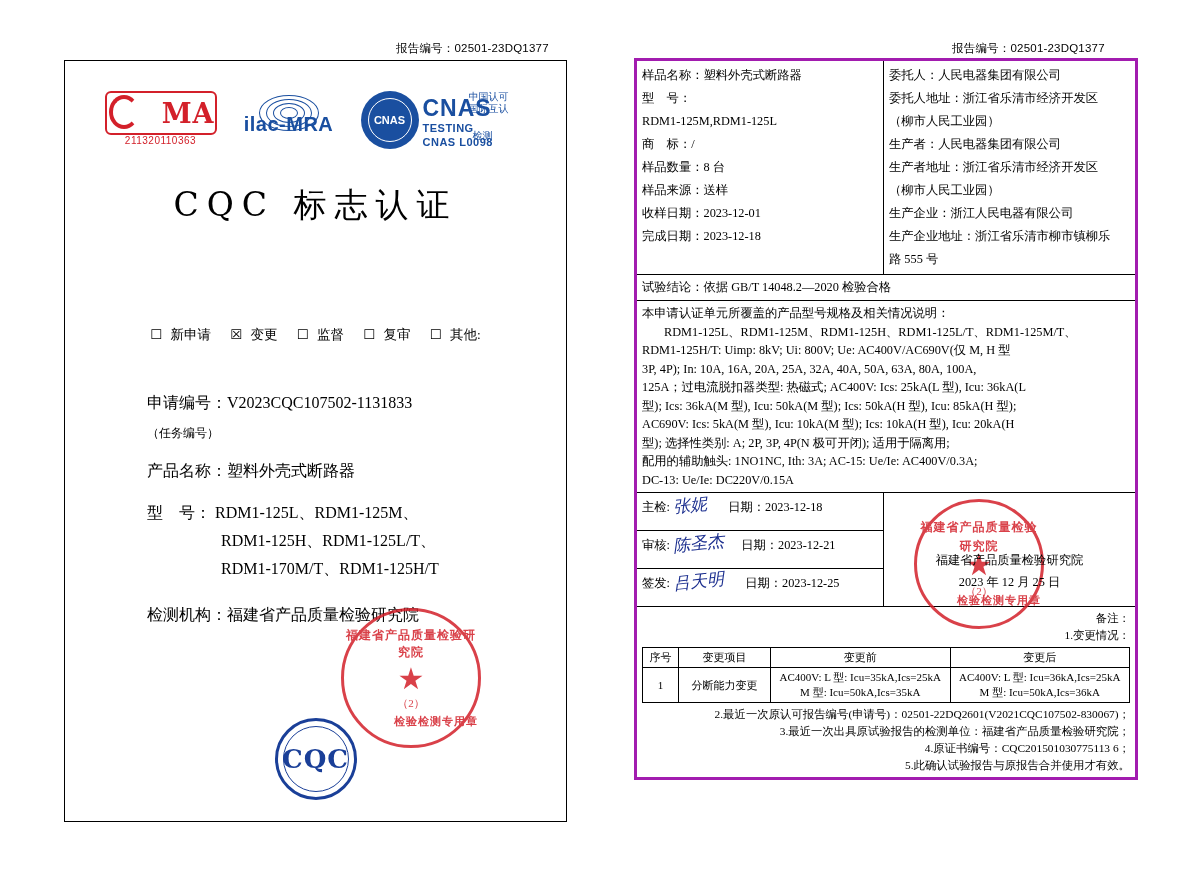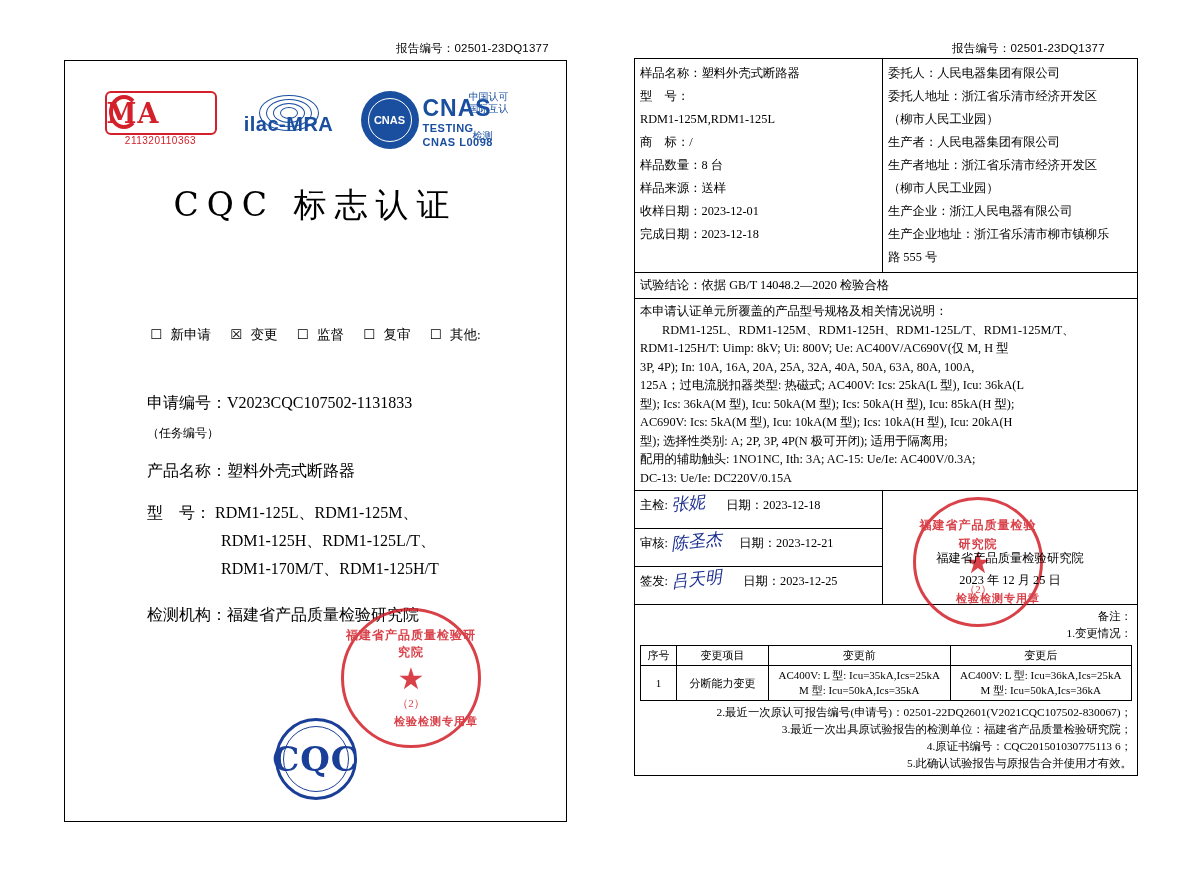--- a/index.html
+++ b/index.html
@@ -47,21 +47,21 @@
   .cma-box {
     position: absolute; left: 0; top: 0;
     width: 112px; height: 44px;
     border: 2px solid #d3202a;
     border-radius: 6px;
     color: #d3202a;
     font-family: "DejaVu Serif", serif;
     font-weight: bold;
     font-size: 27px;
     letter-spacing: 1px;
-    display: flex; align-items: center; justify-content: flex-start;
+    display: flex; align-items: center; justify-content: flex-end;
   }
   .cma-c {
     position: absolute; left: 4px; top: 4px;
     width: 30px; height: 34px;
     border: 4px solid #d3202a;
     border-radius: 50%;
     border-right-color: transparent;
   }
   .cma-num {
     position: absolute; left: 0; top: 44px; width: 112px;
@@ -203,36 +203,36 @@
   
   .cqc-logo {
     position: absolute; left: 50%; top: 657px;
     transform: translateX(-50%);
     width: 82px; height: 82px;
     border: 3px solid #1a3f98;
     border-radius: 50%;
     color: #1a3f98;
     font-family: "DejaVu Serif", serif;
     font-weight: bold;
-    font-size: 34px;
+    font-size: 26px;
     letter-spacing: 1px;
     display: flex; align-items: center; justify-content: center;
   }
   .cqc-logo::before {
     content: "";
     position: absolute; left: 5px; top: 5px; right: 5px; bottom: 5px;
     border: 1px solid #1a3f98; border-radius: 50%;
   }
 
   
   .rtable {
     position: absolute;
     left: 634px; top: 58px;
     width: 504px;
-    border: 1px solid #a21caf;
+    border: 3px solid #a21caf;
     border-collapse: collapse;
     font-size: 12.3px;
     line-height: 19px;
   }
   .rtable td {
     border: 1px solid #000;
     padding: 3px 5px;
     vertical-align: top;
   }
   .blk { padding: 2px 0; }

